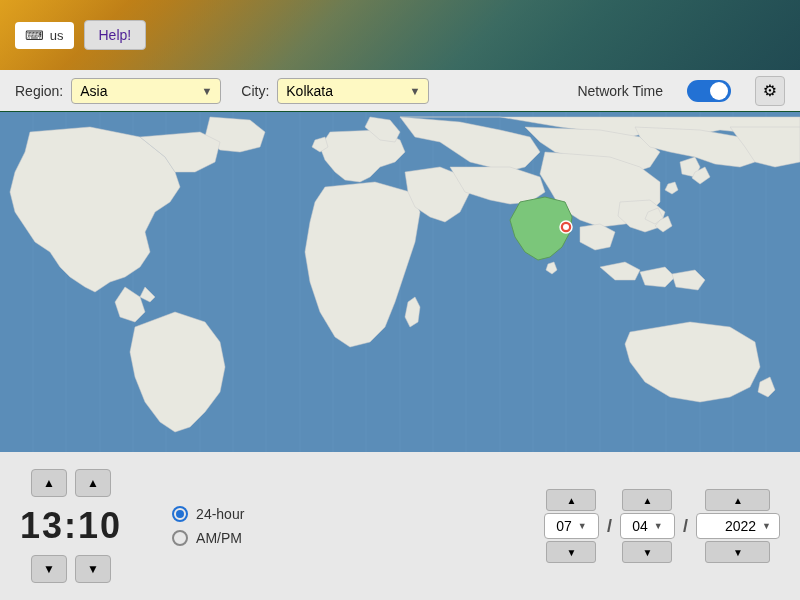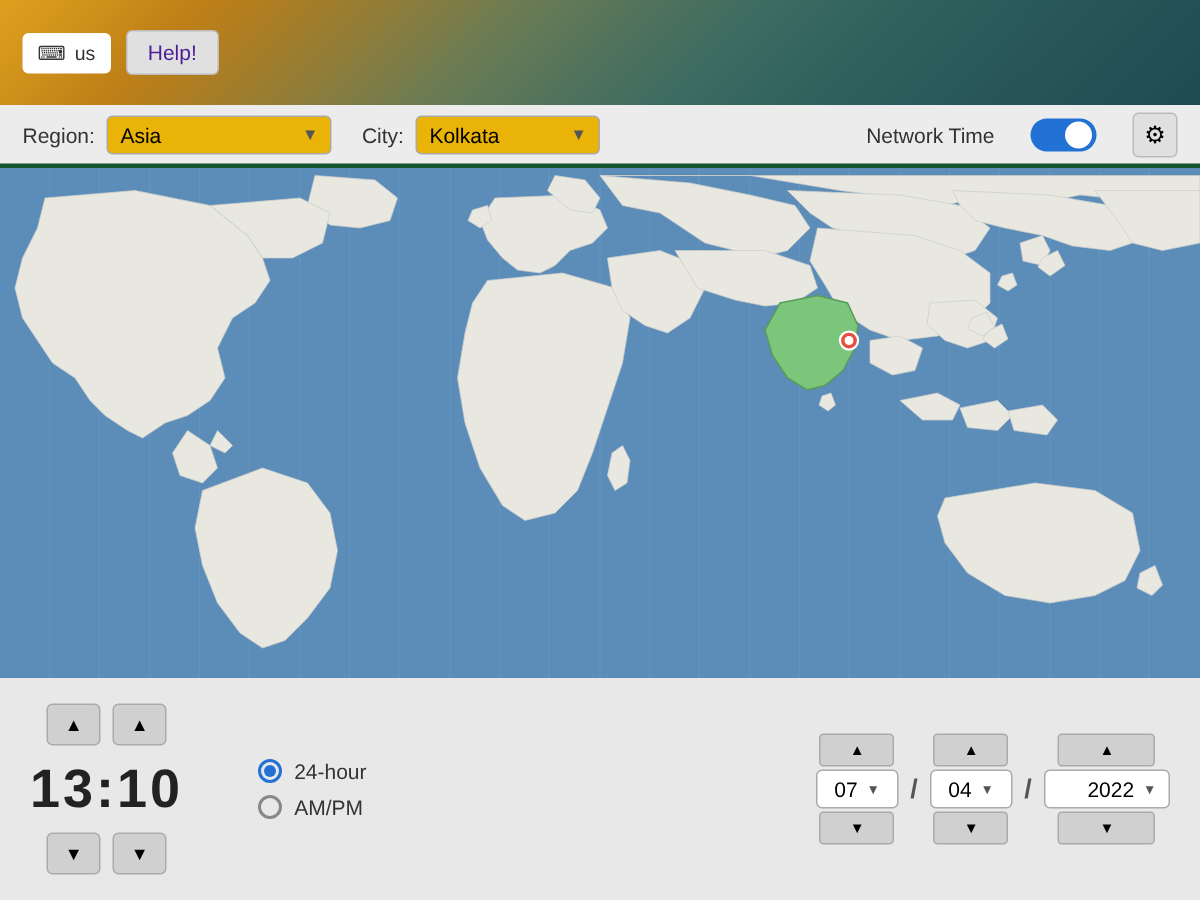--- a/index.html
+++ b/index.html
@@ -97,21 +97,21 @@
       padding: 6px 14px;
       font-size: 14px;
       cursor: pointer;
       color: #4c1d95;
       font-weight: 500;
     }
 
     
     #controls {
       background: #ececec;
-      border-bottom: 3px solid #14532d;
+      border-bottom: 1px solid #14532d;
       padding: 8px 15px;
       display: flex;
       align-items: center;
       gap: 20px;
       height: 42px;
     }
 
     .control-group {
       display: flex;
       align-items: center;
@@ -121,34 +121,34 @@
     .control-label {
       font-size: 14px;
       color: #333;
     }
 
     .dropdown-select {
       border: 1px solid #aaa;
       border-radius: 4px;
       padding: 4px 8px;
       font-size: 14px;
-      background: #eab308;
+      background: #fef9c3;
       cursor: pointer;
       display: flex;
       align-items: center;
       gap: 6px;
     }
 
     #region-select {
       width: 150px;
       justify-content: space-between;
     }
 
     #city-select {
-      width: 123px;
+      width: 152px;
       justify-content: space-between;
     }
 
     #network-time-group {
       margin-left: auto;
       display: flex;
       align-items: center;
       gap: 24px;
     }
 

